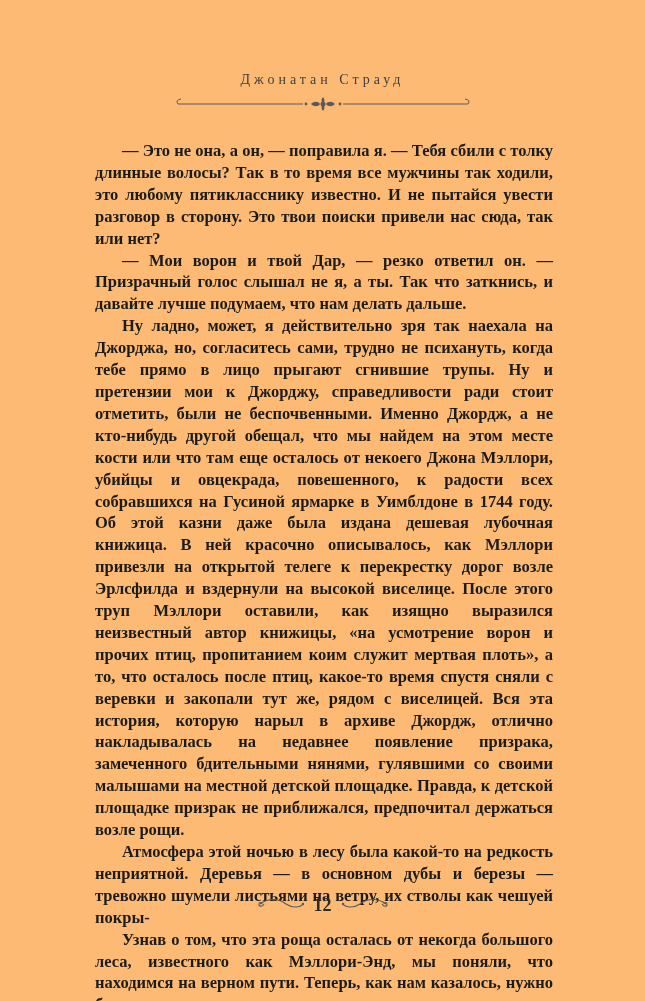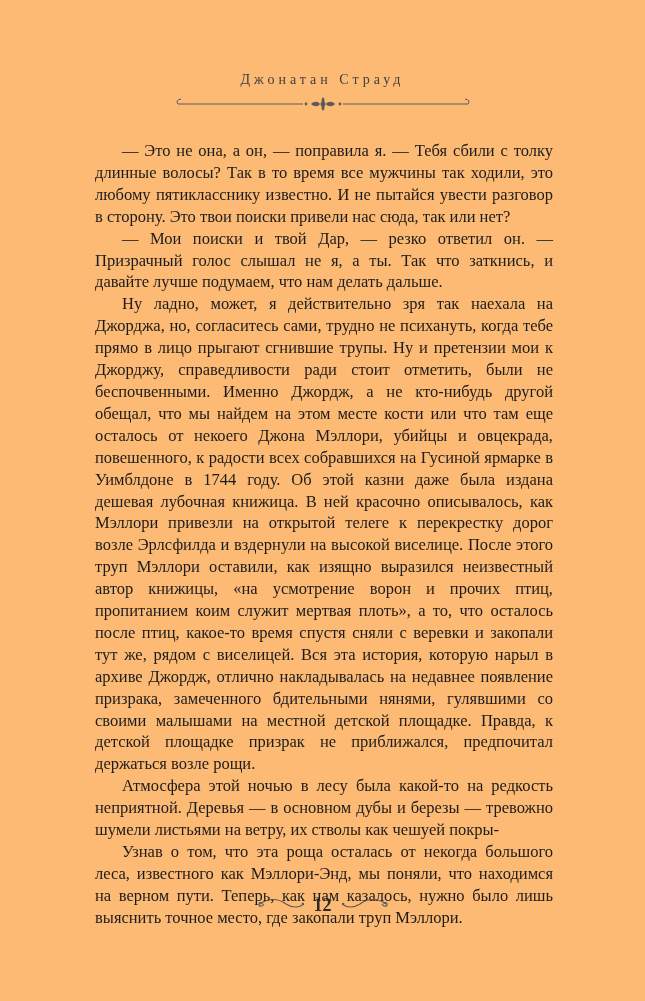--- a/index.html
+++ b/index.html
@@ -41,20 +41,21 @@
     left: 95px;
     width: 458px;
   }
   .body-text p {
     margin: 0;
     text-indent: 27px;
     text-align: justify;
     font-size: 16.5px;
     line-height: 21.9px;
     color: #1c1c1c;
+    font-weight: bold;
   }
   .footer {
     position: absolute;
     top: 896px;
     left: 0;
     width: 645px;
     display: flex;
     justify-content: center;
     gap: 10px;
     font-weight: bold;
@@ -90,21 +91,21 @@
         <path d="M138 10 c3 -3 7 -3 9 0 c-2 3 -6 3 -9 0 z"></path>
         <path d="M162 10 c-3 -3 -7 -3 -9 0 c2 3 6 3 9 0 z"></path>
         <circle cx="133" cy="10" r="1.4"></circle>
         <circle cx="167" cy="10" r="1.4"></circle>
       </g>
     </svg>
   </div>
 
   <div class="body-text">
     <p>— Это не она, а он, — поправила я. — Тебя сбили с толку длинные волосы? Так в то время все мужчины так ходили, это любому пятикласснику известно. И не пытайся увести разговор в сторону. Это твои поиски привели нас сюда, так или нет?</p>
-    <p>— Мои поиски и твой Дар, — резко ответил он. — Призрачный голос слышал не я, а ты. Так что заткнись, и давайте лучше подумаем, что нам делать дальше.</p>
+    <p>— Мои ворон и твой Дар, — резко ответил он. — Призрачный голос слышал не я, а ты. Так что заткнись, и давайте лучше подумаем, что нам делать дальше.</p>
     <p>Ну ладно, может, я действительно зря так наехала на Джорджа, но, согласитесь сами, трудно не психануть, когда тебе прямо в лицо прыгают сгнившие трупы. Ну и претензии мои к Джорджу, справедливости ради стоит отметить, были не беспочвенными. Именно Джордж, а не кто-нибудь другой обещал, что мы найдем на этом месте кости или что там еще осталось от некоего Джона Мэллори, убийцы и овцекрада, повешенного, к радости всех собравшихся на Гусиной ярмарке в Уимблдоне в 1744 году. Об этой казни даже была издана дешевая лубочная книжица. В ней красочно описывалось, как Мэллори привезли на открытой телеге к перекрестку дорог возле Эрлсфилда и вздернули на высокой виселице. После этого труп Мэллори оставили, как изящно выразился неизвестный автор книжицы, «на усмотрение ворон и прочих птиц, пропитанием коим служит мертвая плоть», а то, что осталось после птиц, какое-то время спустя сняли с веревки и закопали тут же, рядом с виселицей. Вся эта история, которую нарыл в архиве Джордж, отлично накладывалась на недавнее появление призрака, замеченного бдительными нянями, гулявшими со своими малышами на местной детской площадке. Правда, к детской площадке призрак не приближался, предпочитал держаться возле рощи.</p>
     <p>Атмосфера этой ночью в лесу была какой-то на редкость неприятной. Деревья — в основном дубы и березы — тревожно шумели листьями на ветру, их стволы как чешуей покры-</p>
     <p>Узнав о том, что эта роща осталась от некогда большого леса, известного как Мэллори-Энд, мы поняли, что находимся на верном пути. Теперь, как нам казалось, нужно было лишь выяснить точное место, где закопали труп Мэллори.</p>
   </div>
 
   <div class="footer">
     <span class="flourish">
       <svg width="46" height="16" viewBox="0 0 46 16" xmlns="http://www.w3.org/2000/svg">
         <g stroke="#5a5a5a" fill="none" stroke-width="1.2">
           <path d="M2 8 C10 2, 20 2, 28 8 C34 12, 42 12, 45 8"></path>

